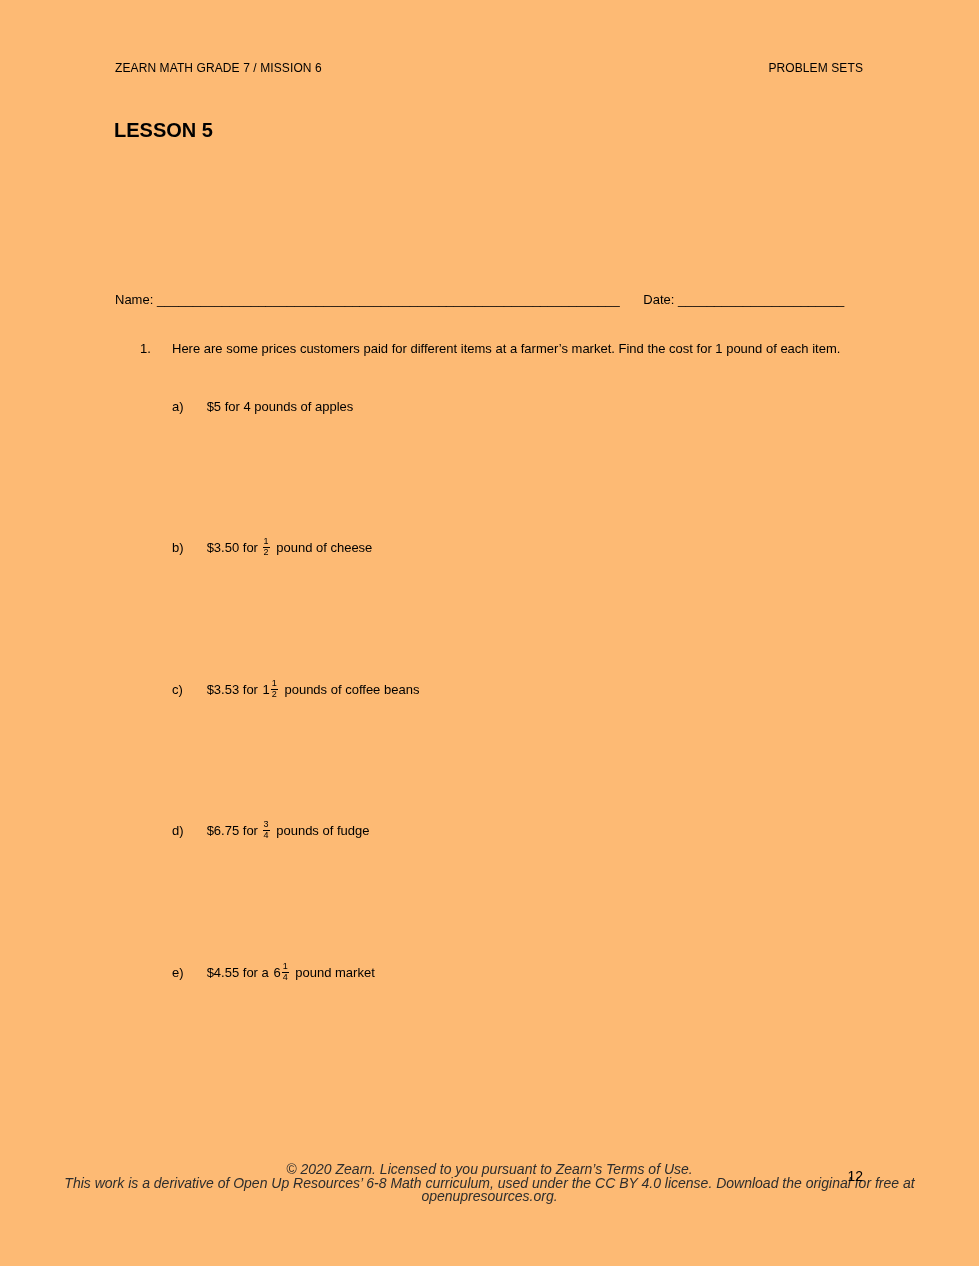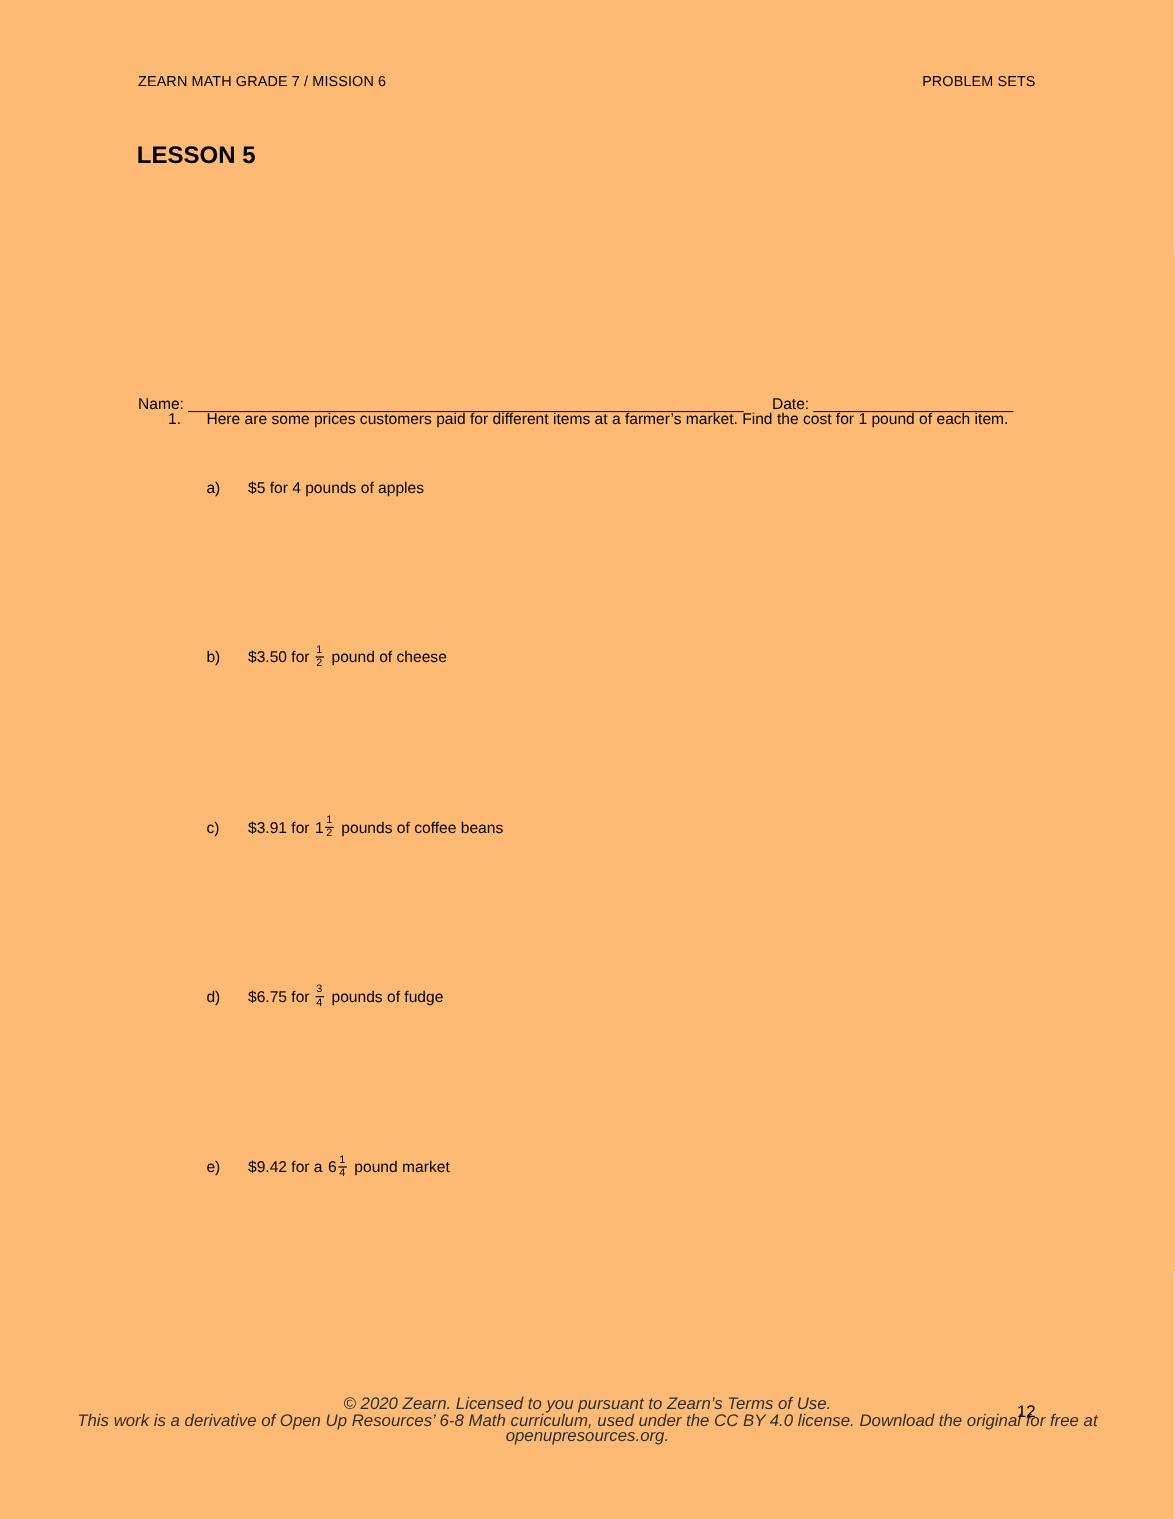--- a/index.html
+++ b/index.html
@@ -37,21 +37,20 @@
     font-size: 40px;
     font-weight: bold;
     letter-spacing: -0.5px;
   }
   .name-date-row {
     position: absolute;
     top: 292px;
     left: 115px;
     font-size: 13px;
     white-space: nowrap;
-    margin-top: 37px;
   }
   .blank-line { letter-spacing: 0; }
   .date-label { margin-left: 20px; }
   .problem-block {
     position: absolute;
     top: 339px;
     left: 140px;
     width: 730px;
     font-size: 13px;
     line-height: 20px;
@@ -150,41 +149,41 @@
     <span>$3.50 for</span>
     <span class="frac">
         <span class="num">1</span>
         <span class="den">2</span>
       </span>
     <span>pound of cheese</span>
   </div>
 
   <div class="item-row item-c">
     <span class="item-label">c)</span>
-    <span>$3.91 for</span>
+    <span>$3.53 for</span>
     <span class="mixed-whole">1</span><span class="frac">
         <span class="num">1</span>
         <span class="den">2</span>
       </span>
     <span>pounds of coffee beans</span>
   </div>
 
   <div class="item-row item-d">
     <span class="item-label">d)</span>
     <span>$6.75 for</span>
     <span class="frac">
         <span class="num">3</span>
         <span class="den">4</span>
       </span>
     <span>pounds of fudge</span>
   </div>
 
   <div class="item-row item-e">
     <span class="item-label">e)</span>
-    <span>$9.42 for a</span>
+    <span>$4.55 for a</span>
     <span class="mixed-whole">6</span><span class="frac">
         <span class="num">1</span>
         <span class="den">4</span>
       </span>
     <span>pound market</span>
   </div>
 
   <div class="footer-block">
     <div>© 2020 Zearn. Licensed to you pursuant to Zearn’s Terms of Use.</div>
     <div>This work is a derivative of Open Up Resources’ 6-8 Math curriculum, used under the CC BY 4.0 license. Download the original for free at openupresources.org.</div>

